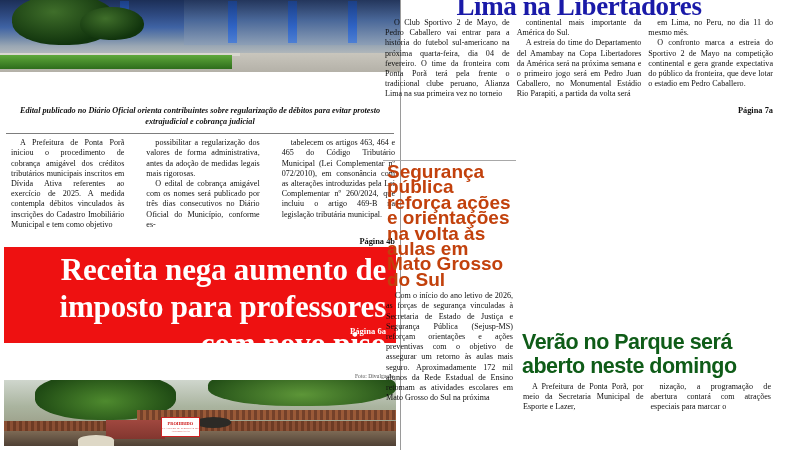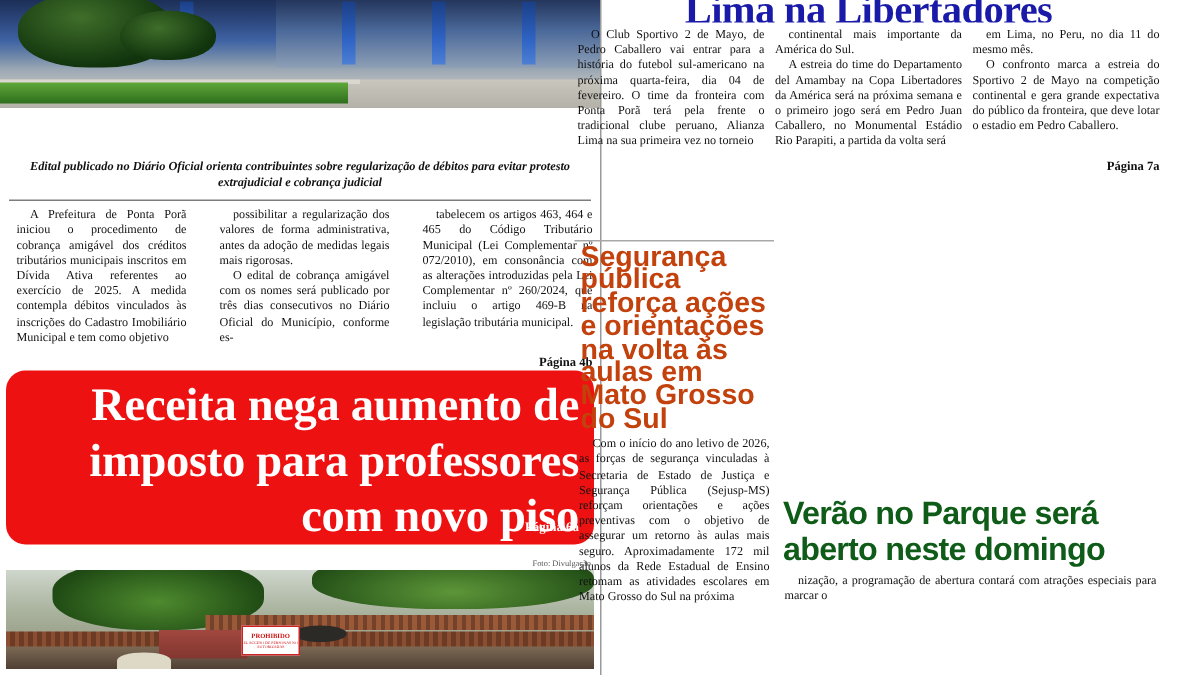--- a/index.html
+++ b/index.html
@@ -48,22 +48,22 @@
     font-family:"Liberation Serif", serif;
     font-size:8.1px; line-height:10.2px; text-align:justify;
     text-justify:inter-word; hyphens:manual; color:#111;
   }
   .bodytext p { text-indent:9px; }
   .bodytext p + p { text-indent:9px; }
   .page-ref { display:block; text-align:right; font-weight:bold; font-size:8.4px; margin-top:17px; }
 
   
   .redbox {
-    position:absolute; left:4px; top:247px; width:392px; height:116px;
-    background:#ee1111; color:#fff; padding:4px 10px 4px 8px;border-radius:13px;
+    position:absolute; left:4px; top:247px; width:392px; height:96px;
+    background:#ee1111; color:#fff; padding:4px 10px 4px 8px;
   }
   .redbox .hl {
     font-family:"Liberation Serif", serif; font-weight:bold;
     font-size:31px; line-height:37px; text-align:right; letter-spacing:-0.2px;
   }
   .redbox .hl .l1 { display:block; }
   .redbox .pg {
     position:absolute; right:10px; bottom:7px;
     font-size:8.6px; font-weight:bold; font-family:"Liberation Serif", serif;
   }
@@ -232,20 +232,25 @@
     </div>
 
     <div style="position:absolute;left:138px;top:329px;width:258px;">
       <div class="green-hl">
         <div>Verão no Parque será</div>
         <div>aberto neste domingo</div>
       </div>
       <div class="r-bottom-cols">
         <div class="col">
           <div class="bodytext">
+              <p>A Prefeitura de Ponta Porã, por meio da Secretaria Municipal de Esporte e Lazer,</p>
+            </div>
+        </div>
+        <div class="col">
+          <div class="bodytext">
               <p>nização, a programação de abertura contará com atrações especiais para marcar o</p>
             </div>
         </div>
       </div>
     </div>
 
   </div>
 </div>
 
 </body></html>

